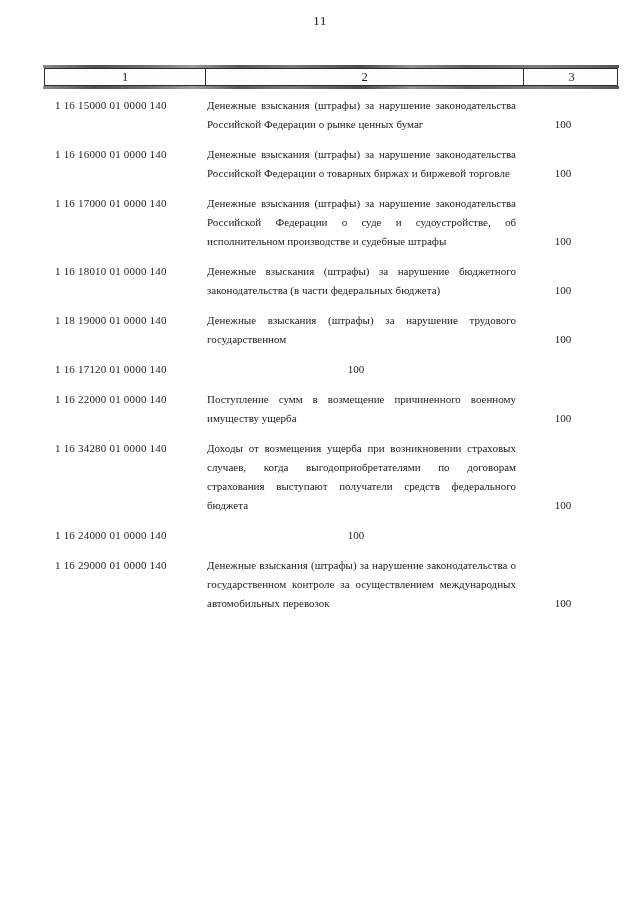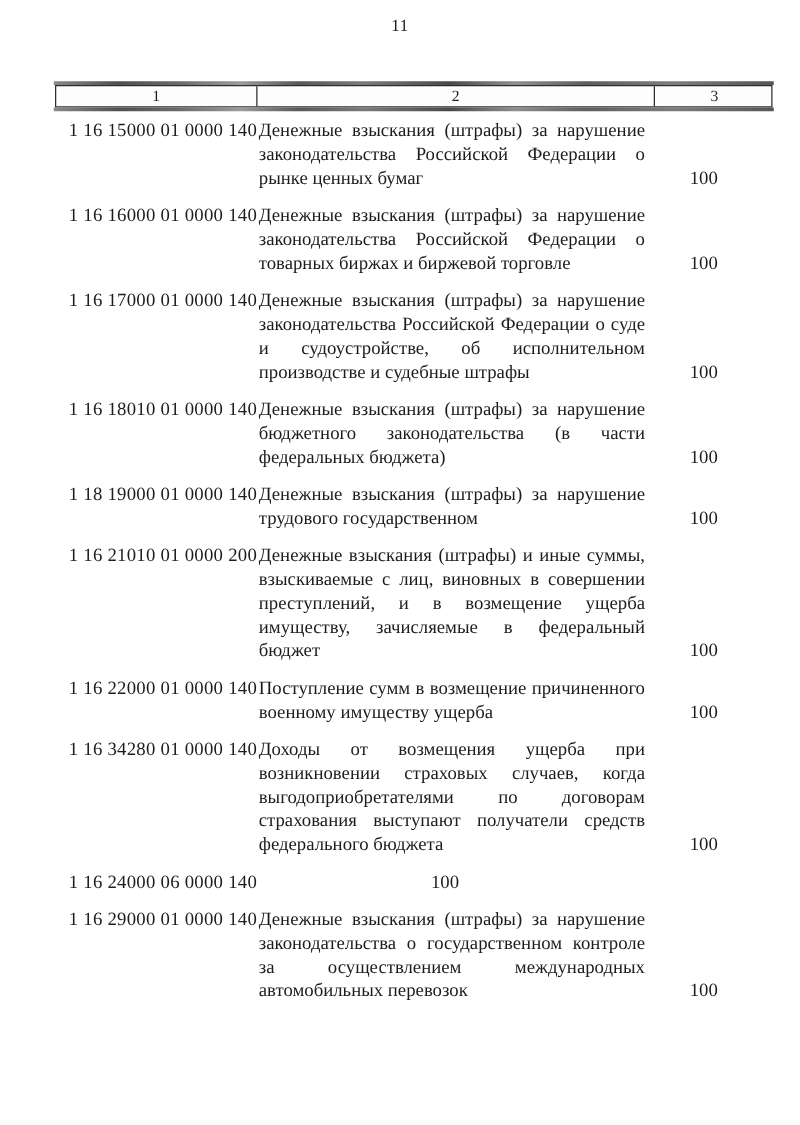--- a/index.html
+++ b/index.html
@@ -50,21 +50,21 @@
   .tbody {
     position: absolute;
     top: 96px; left: 44px;
     width: 574px;
   }
   .row {
     display: grid;
     grid-template-columns: 160px 318px 96px;
     margin-bottom: 11px;
   }
-  .cell { font-size: 15px; line-height: 19px; }
+  .cell { font-size: 11px; line-height: 19px; }
   .cell.code {
     padding-left: 11px;
     white-space: nowrap;
     align-self: start;
     letter-spacing: 0.2px;
   }
   .cell.desc {
     padding-left: 3px;
     padding-right: 6px;
     text-align: justify;
@@ -114,39 +114,38 @@
       <div class="cell val">100</div>
     </div>
 
     <div class="row">
       <div class="cell code">1 18 19000 01 0000 140</div>
       <div class="cell desc">Денежные взыскания (штрафы) за нарушение трудового государственном</div>
       <div class="cell val">100</div>
     </div>
 
     <div class="row">
-      <div class="cell code">1 16 21010 01 0000 200</div>
-      <div class="cell desc">Денежные взыскания (штрафы) и иные суммы, взыскиваемые с лиц, виновных в совершении преступлений, и в возмещение ущерба имуществу, зачисляемые в федеральный бюджет</div>
+      <div class="cell code">1 16 17120 01 0000 140</div>
       <div class="cell val">100</div>
     </div>
 
     <div class="row">
       <div class="cell code">1 16 22000 01 0000 140</div>
       <div class="cell desc">Поступление сумм в возмещение причиненного военному имуществу ущерба</div>
       <div class="cell val">100</div>
     </div>
 
     <div class="row">
       <div class="cell code">1 16 34280 01 0000 140</div>
       <div class="cell desc">Доходы от возмещения ущерба при возникновении страховых случаев, когда выгодоприобретателями по договорам страхования выступают получатели средств федерального бюджета</div>
       <div class="cell val">100</div>
     </div>
 
     <div class="row">
-      <div class="cell code">1 16 24000 06 0000 140</div>
+      <div class="cell code">1 16 24000 01 0000 140</div>
       <div class="cell val">100</div>
     </div>
 
     <div class="row">
       <div class="cell code">1 16 29000 01 0000 140</div>
       <div class="cell desc">Денежные взыскания (штрафы) за нарушение законодательства о государственном контроле за осуществлением международных автомобильных перевозок</div>
       <div class="cell val">100</div>
     </div>
   </div>
 

